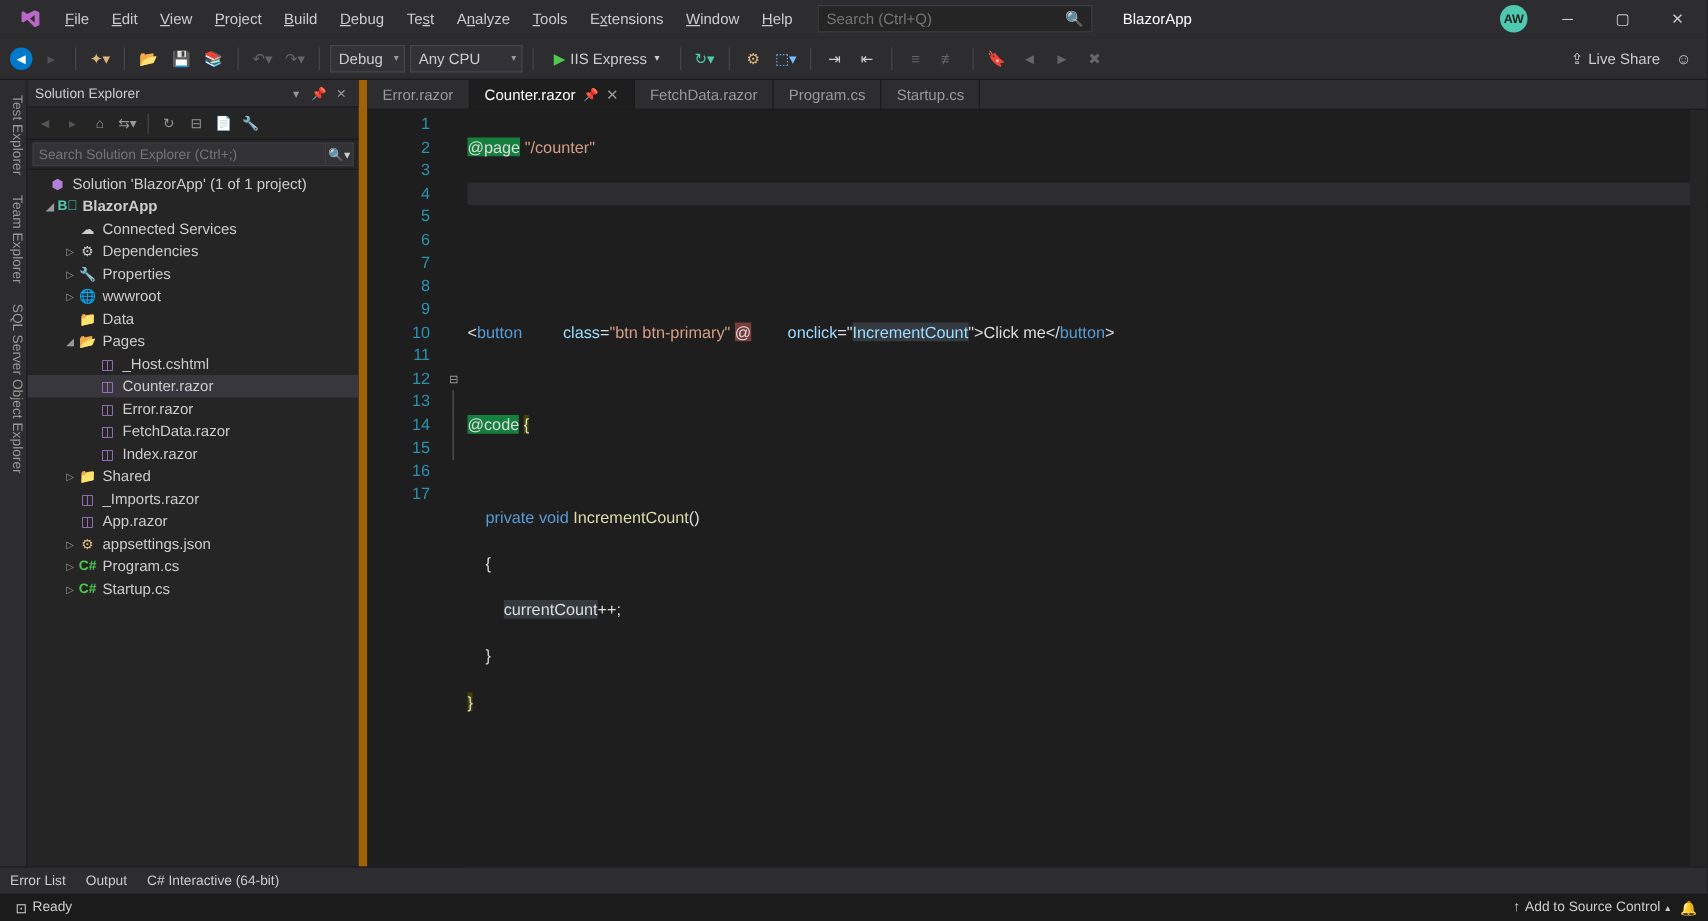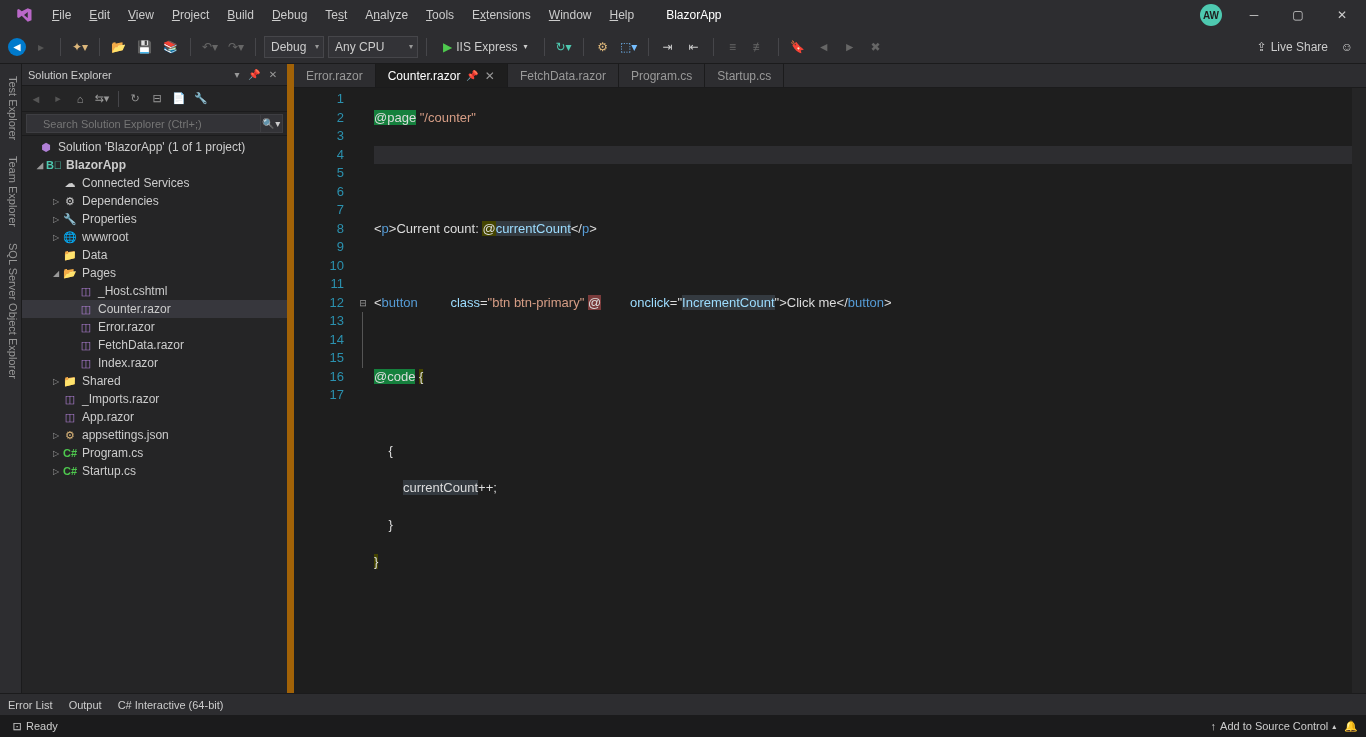--- a/index.html
+++ b/index.html
@@ -37,21 +37,21 @@
 .leftrail .railtab { writing-mode: vertical-rl; padding: 8px 2px; font-size: 11px; color: #999; cursor: pointer; text-align: center; }
 
 
 .solution { width: 272px; background: #252526; border-right: 7px solid #a16207; display: flex; flex-direction: column; }
 .solution .panel-header { height: 22px; background: #2d2d30; display: flex; align-items: center; padding: 0 6px; font-size: 11px; color: #cccccc; border-bottom: 1px solid #1b1b1c; }
 .solution .panel-header .ptitle { flex: 1; }
 .solution .panel-header .picon { width: 16px; height: 16px; display: flex; align-items: center; justify-content: center; cursor: pointer; font-size: 10px; color: #999; margin-left: 2px; }
 .solution .panel-toolbar { height: 26px; display: flex; align-items: center; padding: 0 4px; gap: 2px; border-bottom: 1px solid #1b1b1c; }
 .solution .panel-toolbar .ptbtn { width: 20px; height: 20px; display: flex; align-items: center; justify-content: center; cursor: pointer; color: #999; font-size: 11px; }
 .solution .panel-search { height: 24px; display: flex; padding: 2px 4px; border-bottom: 1px solid #1b1b1c; }
-.solution .panel-search input { flex: 1; background: #333337; border: 1px solid #3e3e42; color: #999; padding: 0 16px; font-size: 11px; outline: none; }
+.solution .panel-search input { flex: 1; background: #333337; border: 1px solid #3e3e42; color: #999; padding: 0 4px; font-size: 11px; outline: none; }
 .solution .panel-search .sbtn { width: 22px; background: #333337; border: 1px solid #3e3e42; border-left: none; display: flex; align-items: center; justify-content: center; font-size: 10px; }
 .solution .tree { flex: 1; overflow: auto; padding: 2px 0; }
 .solution .tree-item { display: flex; align-items: center; height: 18px; padding-left: 4px; cursor: pointer; font-size: 12px; color: #cccccc; white-space: nowrap; }
 .solution .tree-item.selected { background: #37373d; }
 .solution .tree-item.active { font-weight: bold; }
 .solution .tree-item .arrow { width: 12px; text-align: center; font-size: 8px; color: #999; }
 .solution .tree-item .ticon { width: 16px; height: 16px; margin-right: 4px; display: flex; align-items: center; justify-content: center; font-size: 11px; }
 .folder-icon { color: #dcb67a; }
 .cs-icon { color: #4ec94e; font-size: 9px; font-weight: bold; }
 .razor-icon { color: #b180d7; }
@@ -122,20 +122,24 @@
     <div class="menu-item"><span class="u">P</span>roject</div>
     <div class="menu-item"><span class="u">B</span>uild</div>
     <div class="menu-item"><span class="u">D</span>ebug</div>
     <div class="menu-item">Te<span class="u">s</span>t</div>
     <div class="menu-item">A<span class="u">n</span>alyze</div>
     <div class="menu-item"><span class="u">T</span>ools</div>
     <div class="menu-item">E<span class="u">x</span>tensions</div>
     <div class="menu-item"><span class="u">W</span>indow</div>
     <div class="menu-item"><span class="u">H</span>elp</div>
   </div>
+  <div class="search">
+    <input placeholder="Search (Ctrl+Q)" style="">
+    <span>🔍</span>
+  </div>
   <div class="appname">BlazorApp</div>
   <div class="right">
     <div class="avatar">AW</div>
     <div class="winbtn">─</div>
     <div class="winbtn">▢</div>
     <div class="winbtn">✕</div>
   </div>
 </div>
 
 <div class="toolbar">
@@ -359,26 +363,26 @@
           <div class="fold" style="border-left:1px solid #555;margin-left:6px"></div>
           <div class="fold" style="border-left:1px solid #555;margin-left:6px"></div>
           <div class="fold" style="border-left:1px solid #555;margin-left:6px"></div>
           <div class="fold"></div>
           <div class="fold"></div>
       </div>
       <div class="code">
 <div class="line"><span class="c-dir">@page</span> <span class="c-str">"/counter"</span></div>
 <div class="line hl-bg"> </div>
 <div class="line"> </div>
-<div class="line"><span class="c-punct">&lt;</span><span class="c-elem">p</span><span class="c-punct">&gt;</span><span class="c-txt">Current count: </span><span class="c-at">@</span><span class="c-var c-ref">currentCount</span><span class="c-punct">&lt;/</span><span class="c-elem">p</span><span class="c-punct">&gt;</span></div>
 <div class="line"> </div>
 <div class="line"><span class="c-punct">&lt;</span><span class="c-elem">button</span> <span class="c-attr">class</span><span class="c-punct">=</span><span class="c-attrval">"btn btn-primary"</span> <span class="c-at" style="background:#7a3b3b">@</span><span class="c-attr">onclick</span><span class="c-punct">=</span><span class="c-punct">"</span><span class="c-methodref">IncrementCount</span><span class="c-punct">"</span><span class="c-punct">&gt;</span><span class="c-txt">Click me</span><span class="c-punct">&lt;/</span><span class="c-elem">button</span><span class="c-punct">&gt;</span></div>
 <div class="line"> </div>
 <div class="line"><span class="c-dir">@code</span> <span class="c-brace-hl">{</span></div>
 <div class="line"> </div>
+<div class="line">    <span class="c-kw">private</span> <span class="c-type">void</span> <span class="c-method">IncrementCount</span><span class="c-punct">()</span></div>
 <div class="line">    <span class="c-punct">{</span></div>
 <div class="line">        <span class="c-txt c-ref">currentCount</span><span class="c-punct">++</span><span class="c-punct">;</span></div>
 <div class="line">    <span class="c-punct">}</span></div>
 <div class="line"><span class="c-brace-hl">}</span></div>
 <div class="line"> </div>
       </div>
       <div class="right-margin"></div>
     </div>
 
   </div>

